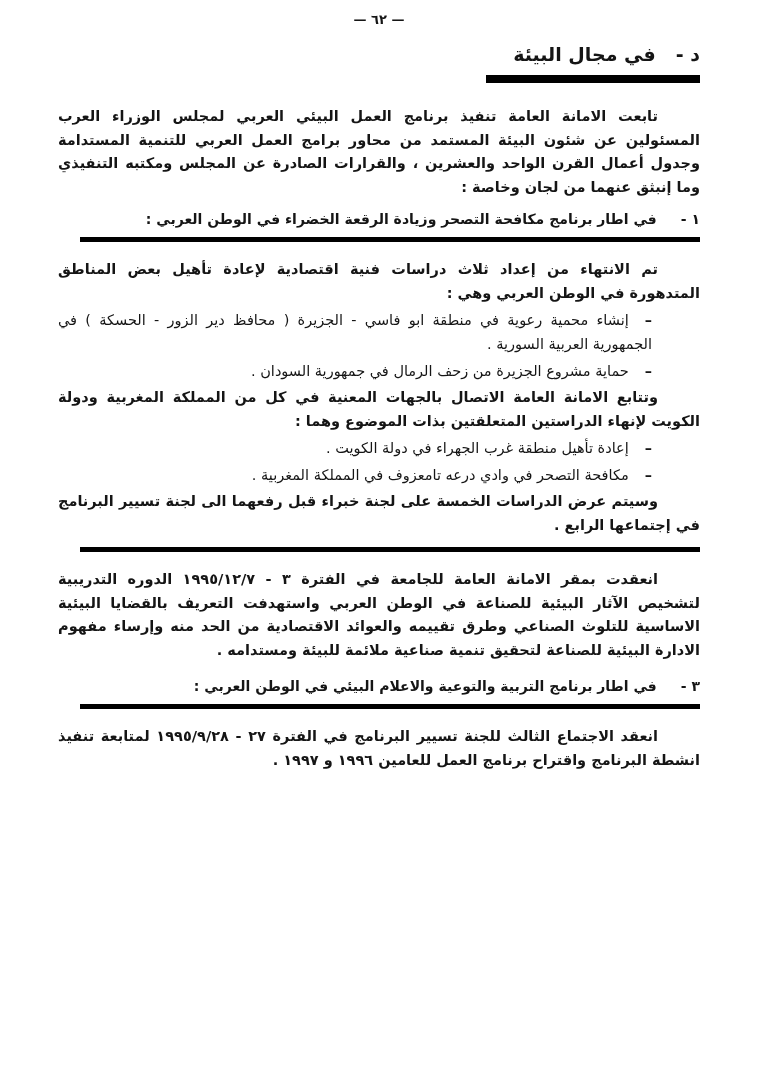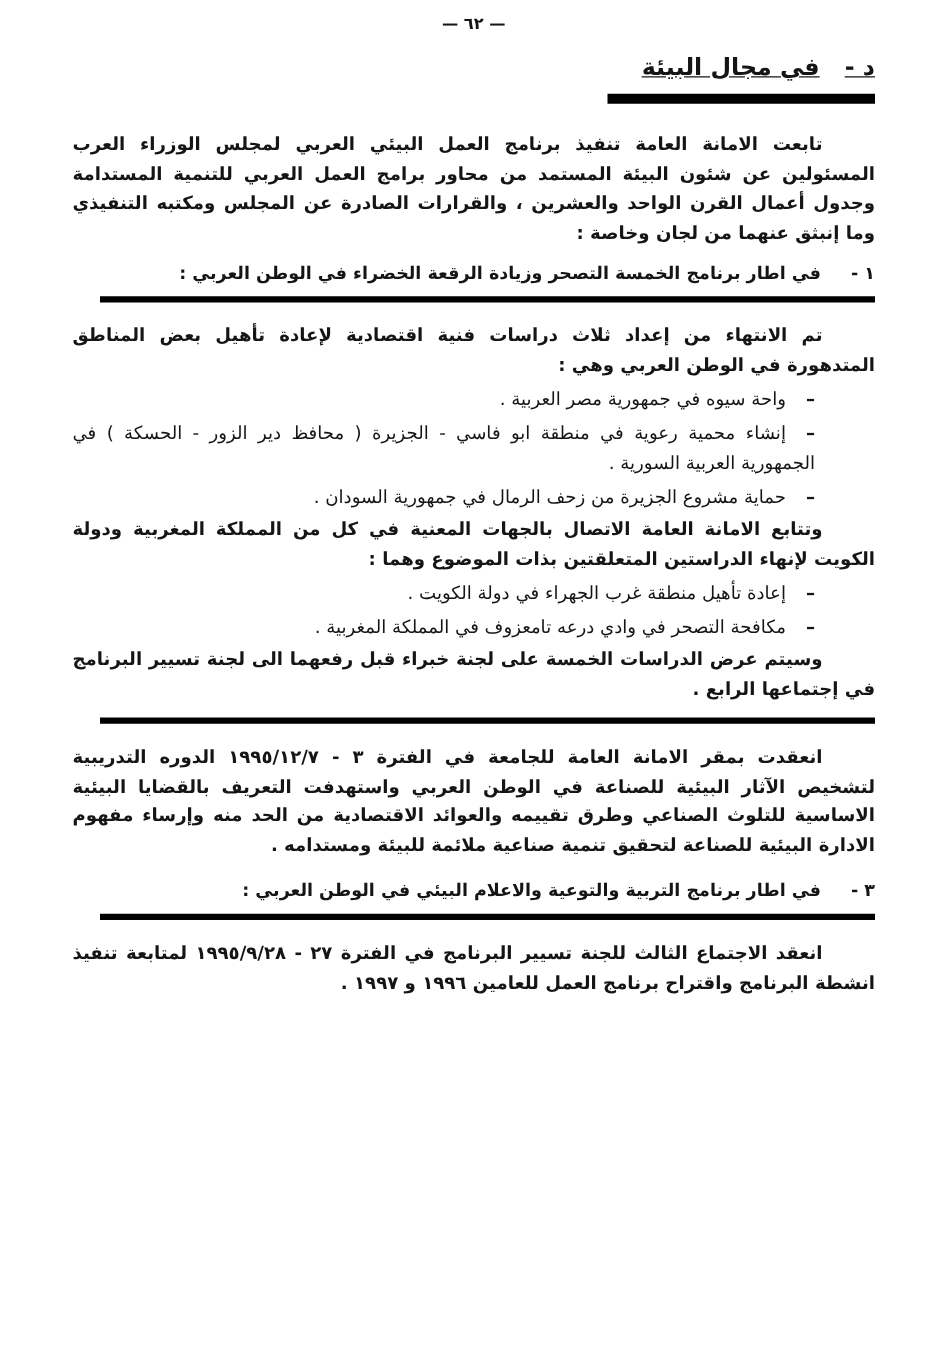--- a/index.html
+++ b/index.html
@@ -7,21 +7,21 @@
   body { display:flex; justify-content:center; }
   .page {
     width:758px; height:1078px; background:#ffffff; color:#151515;
     direction:rtl; font-family:"DejaVu Sans", sans-serif;
     padding:10px 58px 16px 58px; overflow:hidden; position:relative;
   }
   .page-number {
     text-align:center; font-size:13px; font-weight:bold; letter-spacing:3px;
     margin-top:2px;
   }
-  .doc-header { margin-top:16px; text-align:right;text-decoration:underline; }
+  .doc-header { margin-top:16px; text-align:right; }
   .main-heading { font-size:19px; font-weight:bold; }
   .heading-letter { margin-left:20px; }
   .heading-rule {
     width:214px; height:8px; background:#000;
     margin:10px 0 0 auto; margin-right:0;
   }
   .para {
     font-size:14.5px; line-height:23.5px; text-align:justify; font-weight:700;
   }
   .indent { text-indent:42px; }
@@ -56,28 +56,27 @@
     <div class="main-heading">
       <span class="heading-letter">د -</span><span class="heading-text">في مجال البيئة</span>
     </div>
     <div class="heading-rule"></div>
   </header>
 
   <p class="para indent intro">تابعت الامانة العامة تنفيذ برنامج العمل البيئي العربي لمجلس الوزراء العرب المسئولين عن شئون البيئة المستمد من محاور برامج العمل العربي للتنمية المستدامة وجدول أعمال القرن الواحد والعشرين ، والقرارات الصادرة عن المجلس ومكتبه التنفيذي وما إنبثق عنهما من لجان وخاصة :</p>
 
   <section>
     <h2 class="sub-heading">
-      <span class="sub-num">١ -</span><span class="sub-title">في اطار برنامج الخمسة التصحر وزيادة الرقعة الخضراء في الوطن العربي :</span>
+      <span class="sub-num">١ -</span><span class="sub-title">في اطار برنامج مكافحة التصحر وزيادة الرقعة الخضراء في الوطن العربي :</span>
     </h2>
     <div class="thick-rule"></div>
 
     <p class="para indent first-after-rule">تم الانتهاء من إعداد ثلاث دراسات فنية اقتصادية لإعادة تأهيل بعض المناطق المتدهورة في الوطن العربي وهي :</p>
 
     <ul class="dash-list">
-      <li><span class="dash">–</span><span>واحة سيوه في جمهورية مصر العربية .</span></li>
       <li><span class="dash">–</span><span>إنشاء محمية رعوية في منطقة ابو فاسي - الجزيرة ( محافظ دير الزور - الحسكة ) في الجمهورية العربية السورية .</span></li>
       <li><span class="dash">–</span><span>حماية مشروع الجزيرة من زحف الرمال في جمهورية السودان .</span></li>
     </ul>
 
     <p class="para indent follow">وتتابع الامانة العامة الاتصال بالجهات المعنية في كل من المملكة المغربية ودولة الكويت لإنهاء الدراستين المتعلقتين بذات الموضوع وهما :</p>
 
     <ul class="dash-list">
       <li><span class="dash">–</span><span>إعادة تأهيل منطقة غرب الجهراء في دولة الكويت .</span></li>
       <li><span class="dash">–</span><span>مكافحة التصحر في وادي درعه تامعزوف في المملكة المغربية .</span></li>
     </ul>

